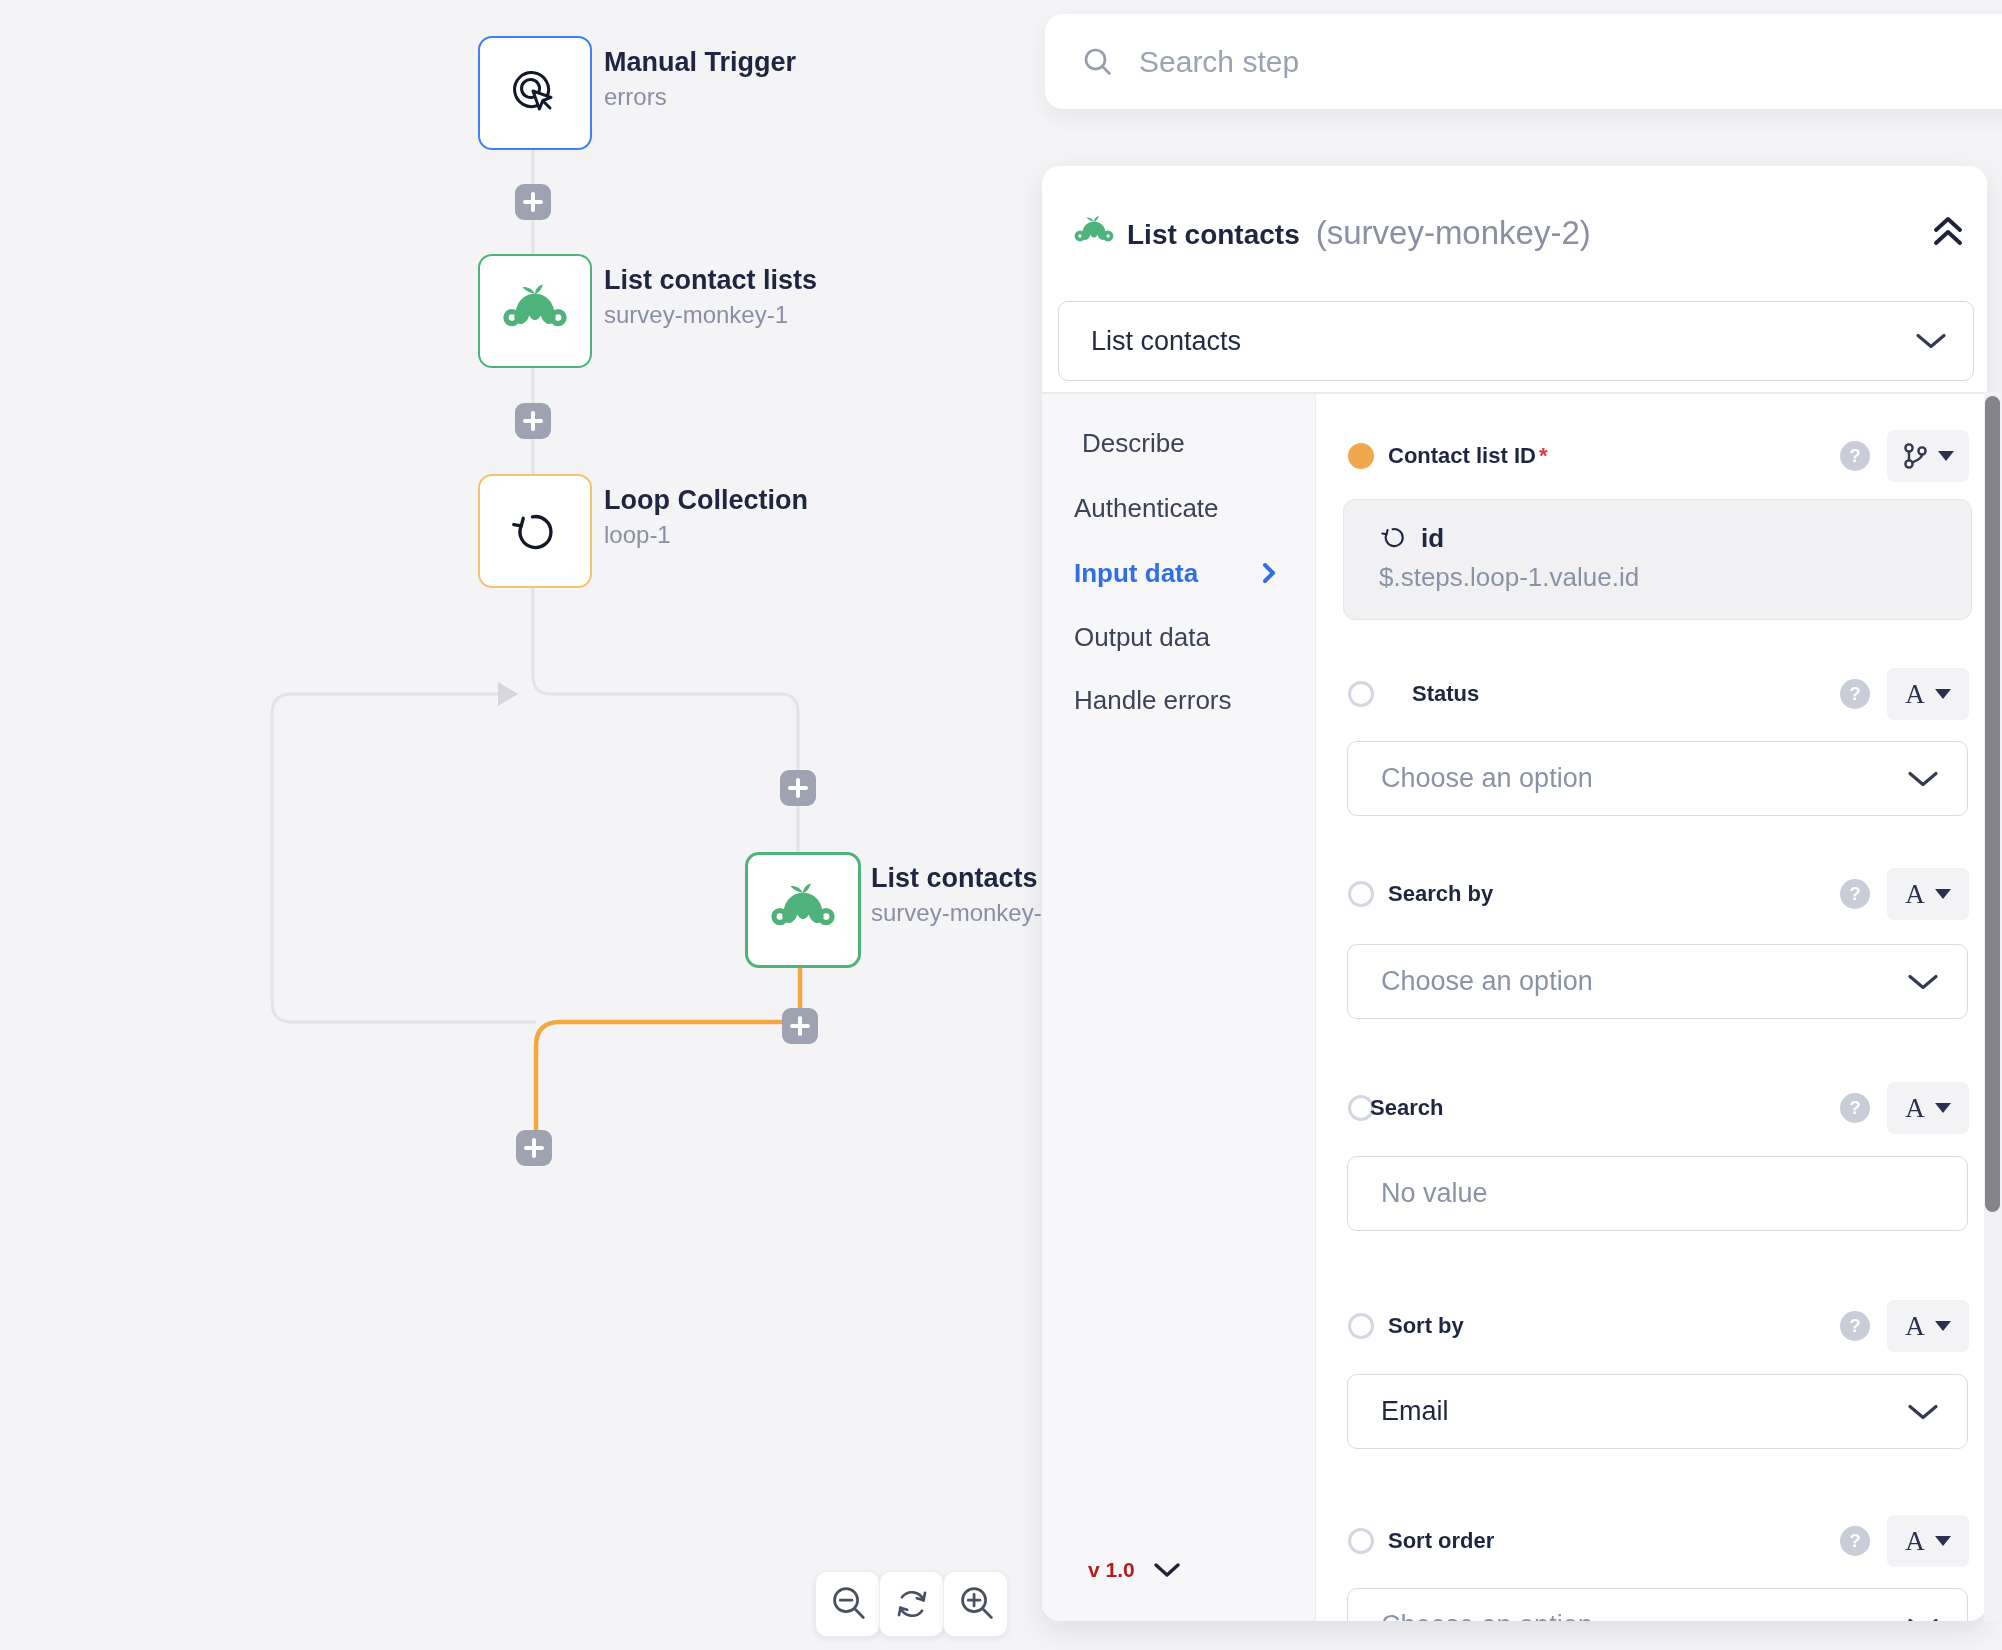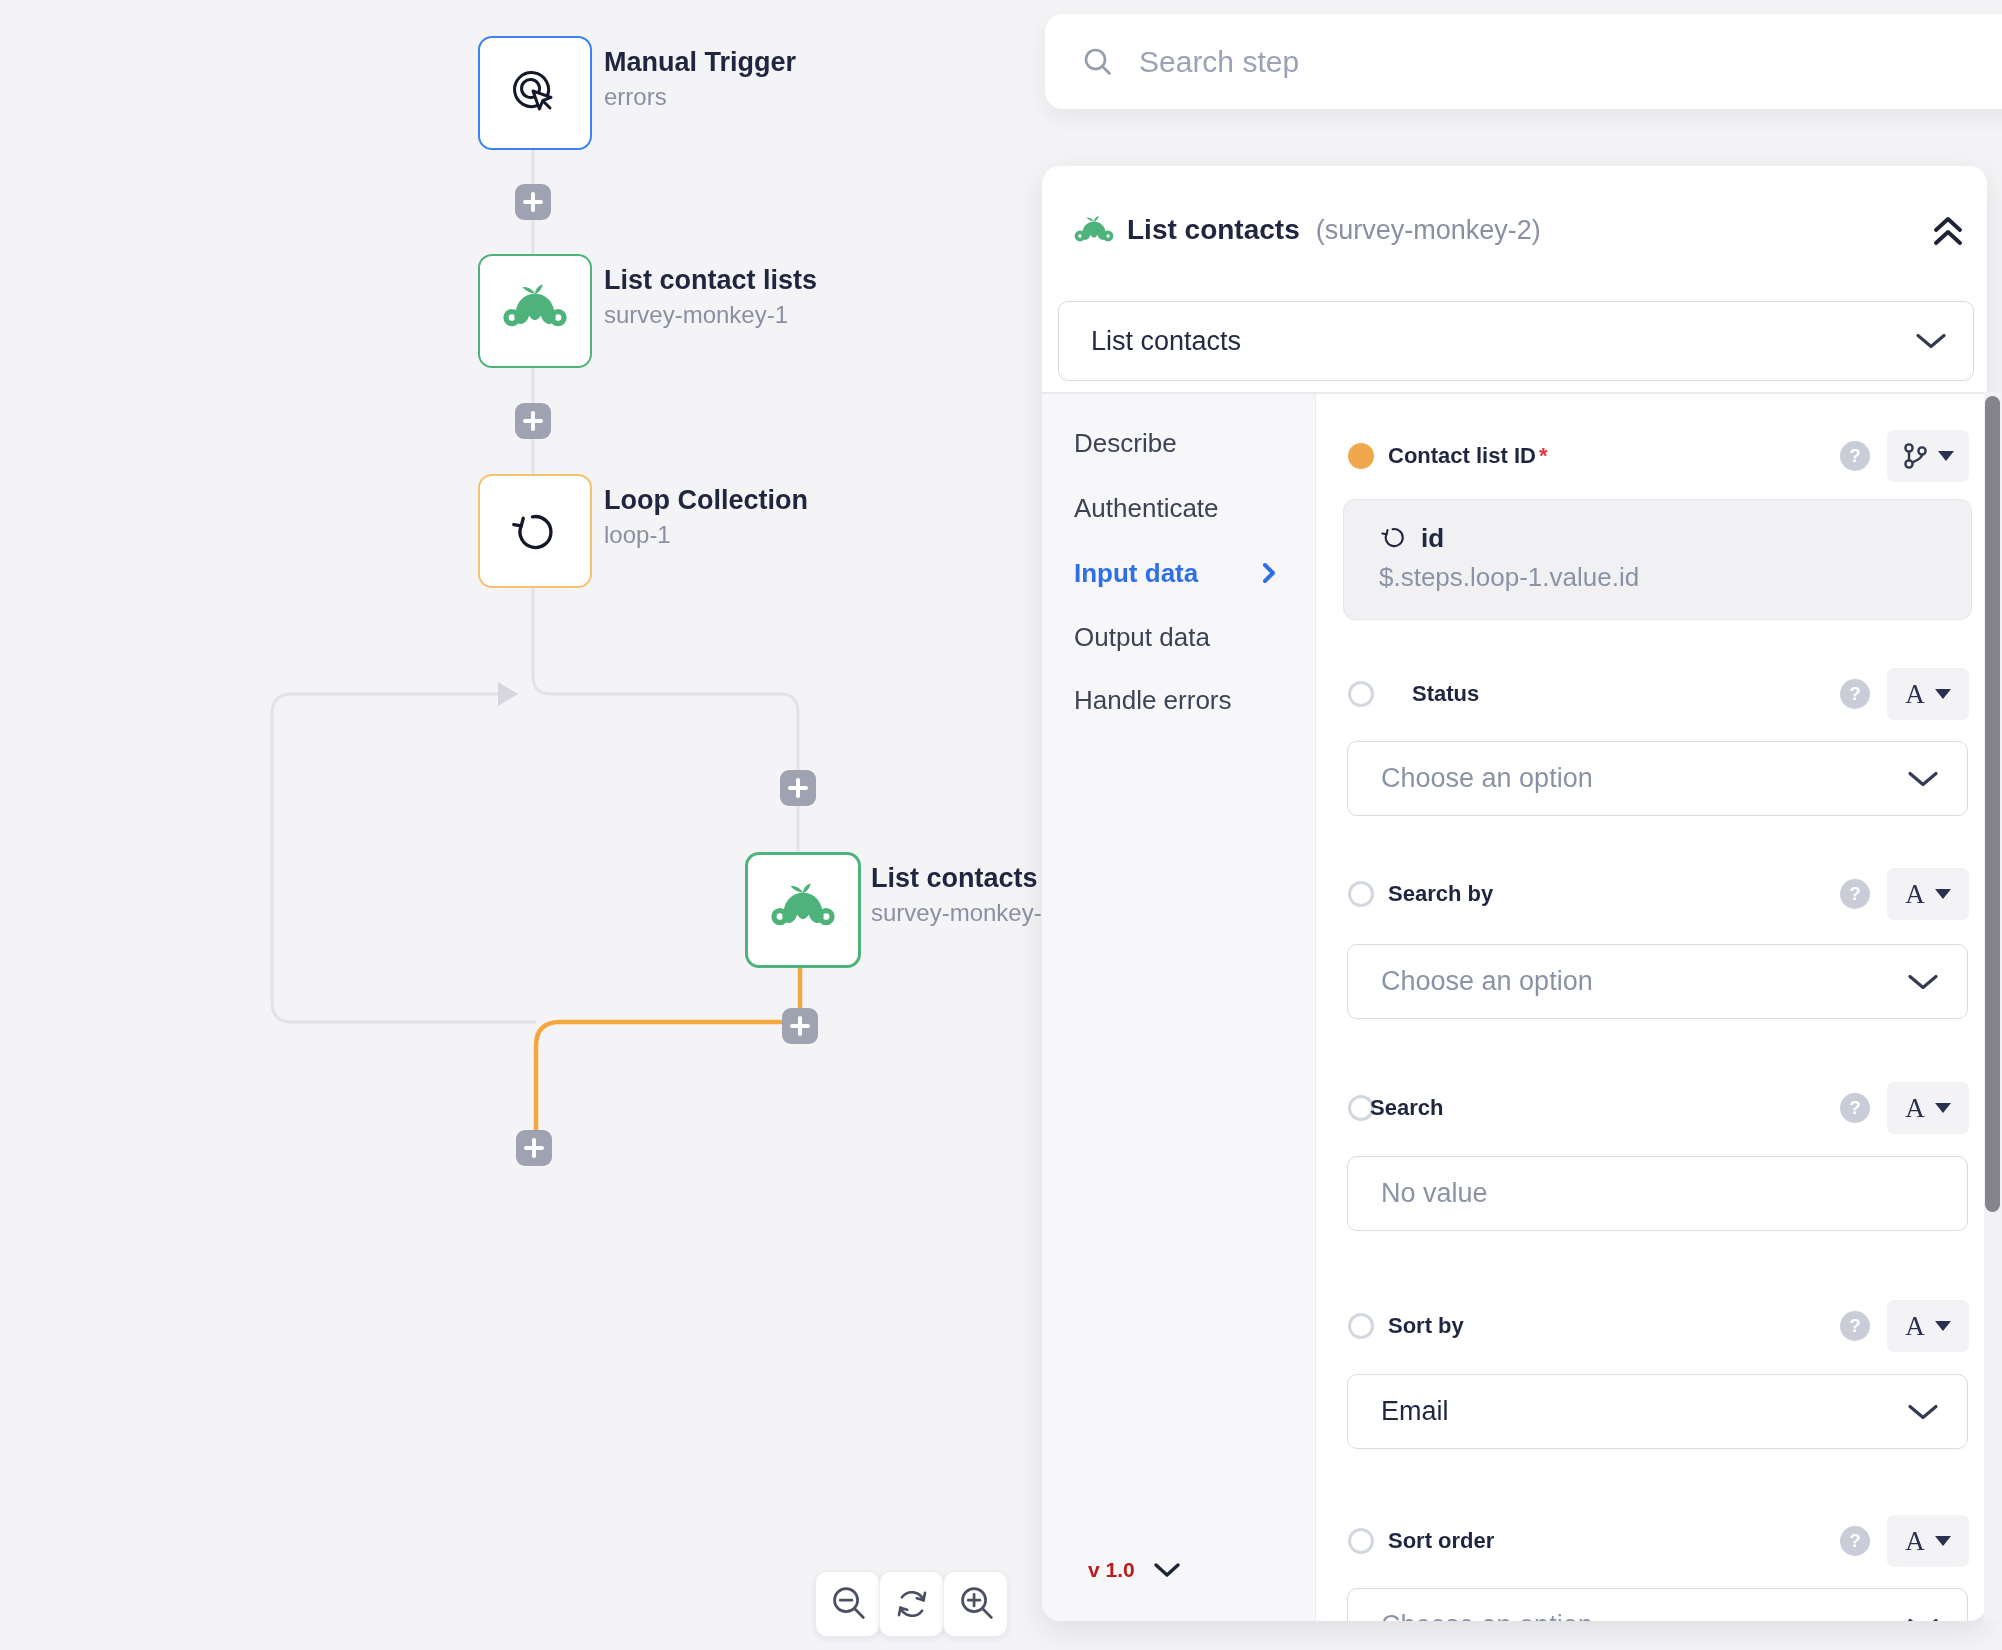--- a/index.html
+++ b/index.html
@@ -34,21 +34,21 @@
              display:flex;align-items:center;}
   .searchbar input{border:none;outline:none;background:transparent;font-family:"Liberation Sans",sans-serif;
              font-size:30px;color:#30364e;flex:1;margin-left:22px;}
   .searchbar input::placeholder{color:#9aa2b4;}
 
   
   .card{position:absolute;left:1042px;top:166px;width:945px;height:1455px;background:#fff;
         border-radius:18px;box-shadow:0 10px 30px rgba(40,44,80,.10);z-index:9;overflow:hidden;}
   .card .htitle{position:absolute;left:85px;top:48px;display:flex;align-items:baseline;gap:16px;}
   .card .htitle .hb{font-size:28px;font-weight:bold;color:#20263f;}
-  .card .htitle .hs{font-size:27px;color:#8a90a2;}
+  .card .htitle .hs{font-size:33px;color:#8a90a2;}
   .collapse{position:absolute;left:884px;top:44px;width:44px;height:44px;display:flex;
             align-items:center;justify-content:center;cursor:pointer;}
 
   .select{position:absolute;background:#fff;border:1.5px solid #d9dbe1;border-radius:10px;
           display:flex;align-items:center;}
   .select .val{margin-left:32px;font-size:27px;color:#242a44;}
   .select .chev{position:absolute;right:26px;top:50%;transform:translateY(-50%);}
 
   .divider{position:absolute;left:0;top:226px;width:945px;height:1.5px;background:#e9e9ee;}
   .tabcol{position:absolute;left:0;top:227.5px;width:273px;height:1227.5px;background:#f7f7f9;
@@ -244,21 +244,21 @@
       <span class="chev">
         <svg width="32" height="17" viewBox="0 0 32 17" fill="none" stroke="#343a52" stroke-width="3.2" stroke-linecap="round" stroke-linejoin="round">
             <path d="M3,3 L16,14 L29,3"></path>
           </svg>
       </span>
     </div>
 
     <div class="divider"></div>
     <div class="tabcol"></div>
 
-    <div class="tab" style="top:259px;">
+    <div class="tab" style="top:259px;margin-left:8px;">
         <span>Describe</span>
       </div>
     <div class="tab" style="top:324px;">
         <span>Authenticate</span>
       </div>
     <div class="tab active" style="top:389px;align-items:center;">
         <span>Input data</span>
       </div>
     <span class="abs" style="left:216px;top:396px;">
       <svg width="22" height="22" viewBox="0 0 22 22" fill="none" stroke="#2e6fe8" stroke-width="4" stroke-linecap="round" stroke-linejoin="round">

